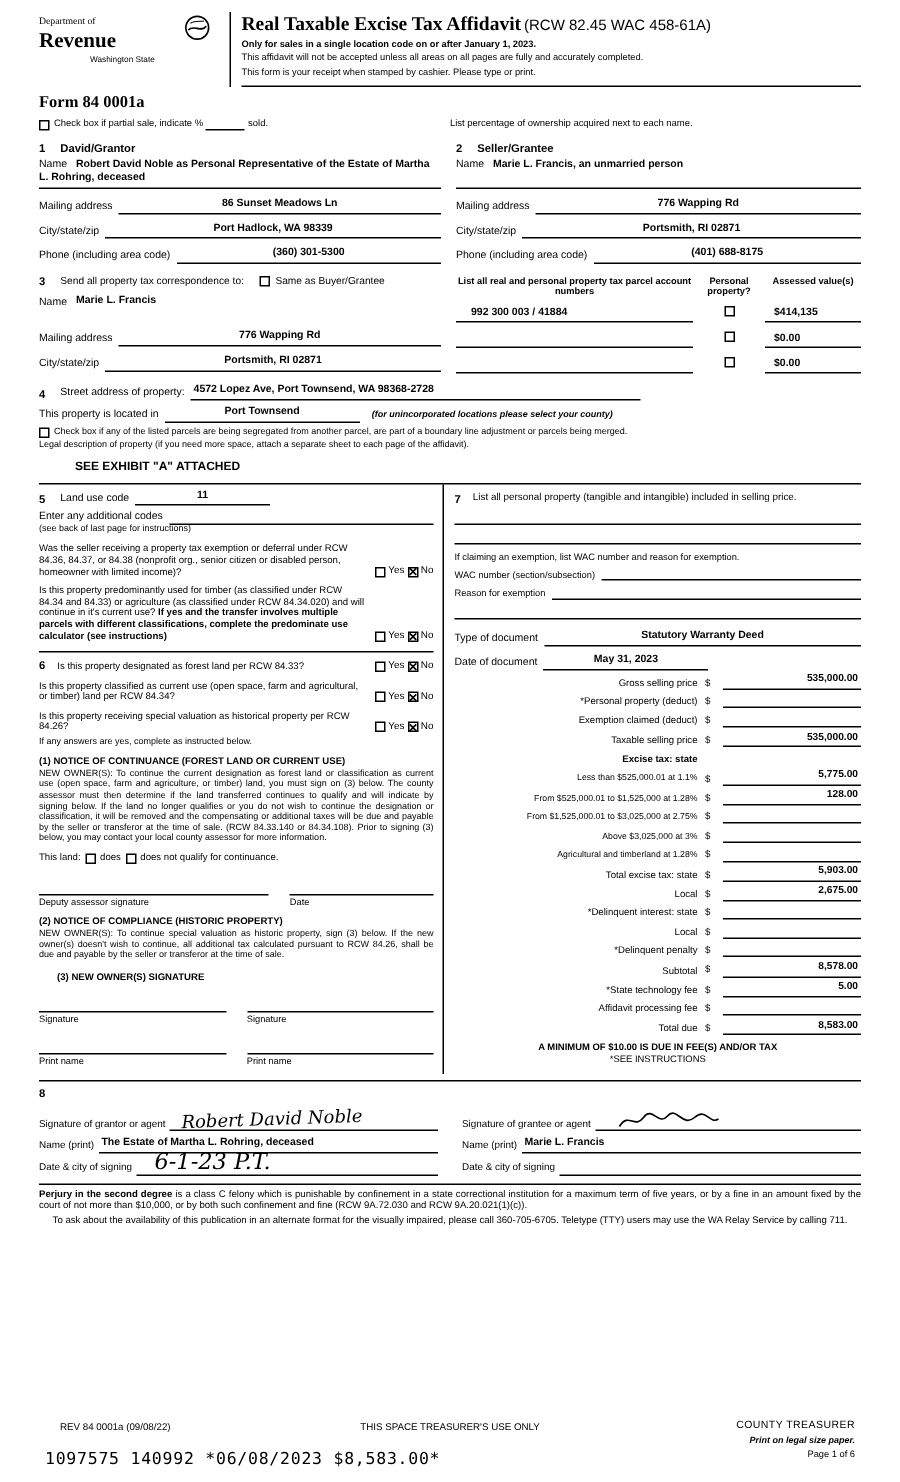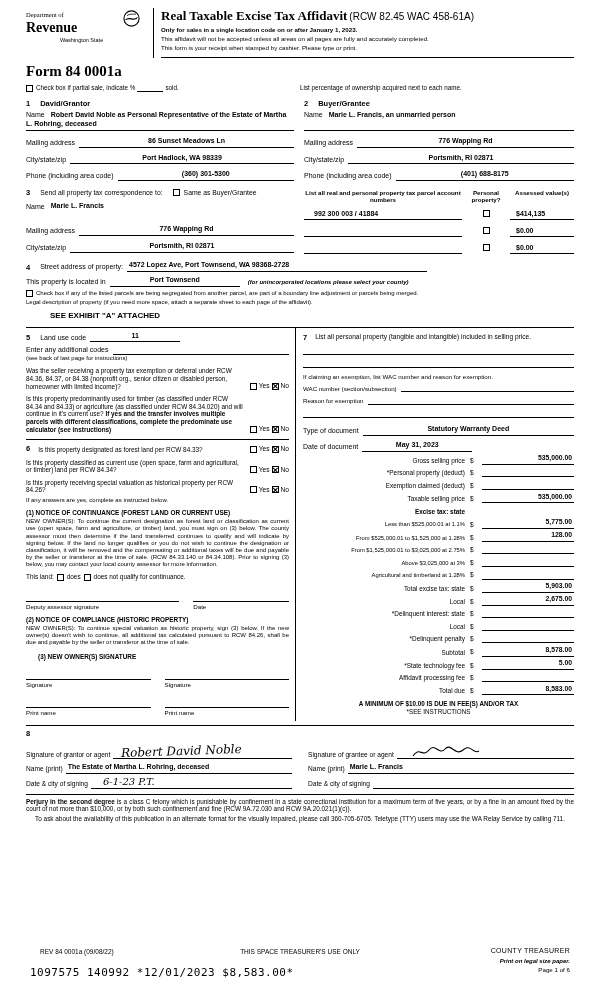--- a/index.html
+++ b/index.html
@@ -15,21 +15,21 @@
   .dept-of { font-size:6.5px; font-family:"Liberation Serif",serif; }
   .rev { font-size:14px; font-weight:bold; font-family:"Liberation Serif",serif; }
   .wstate { font-size:5.5px; margin-left:34px; }
   .logo-svg { position:absolute; right:6px; top:2px; }
   .vline { width:1px; background:#000; margin:0 7px; }
   .hdr-right { flex:1; border-bottom:1px solid #000; padding-bottom:3px; }
   .title { font-family:"Liberation Serif",serif; font-size:13px; font-weight:bold; }
   .rcw { font-family:Liberation Sans, sans-serif; font-size:10px; }
   .hnote { font-size:6.2px; margin-top:1.5px; }
 
-  .formno { font-family:"Liberation Serif",serif; font-size:15px; font-weight:bold; margin-top:4px; }
+  .formno { font-family:"Liberation Serif",serif; font-size:11px; font-weight:bold; margin-top:4px; }
   .partial { display:flex; align-items:flex-end; margin-top:3px; font-size:6.3px; }
   .pct-line { display:inline-block; width:26px; border-bottom:1px solid #000; margin:0 2px; }
   .own-note { margin-left:auto; width:274px; }
 
   
   .cols { display:flex; }
   .colL { width:268px; } .colR { flex:1; margin-left:10px; }
   .sechd { display:flex; gap:10px; margin-top:7px; }
   .secnum { font-weight:bold; font-size:7.5px; }
   .sectitle { font-weight:bold; font-size:7.5px; }
@@ -91,21 +91,21 @@
 
   
   .sec8 { border-top:1px solid #000; margin-top:4px; padding-top:3px; }
   .sec8hd { display:flex; gap:10px; }
   .sec8hd .t { font-weight:bold; font-size:7.3px; }
   .pair { display:flex; gap:16px; margin-top:4px; }
   .sigf { display:flex; align-items:flex-end; flex:1; }
   .sl { white-space:nowrap; padding-right:3px; font-size:6.6px; }
   .sline { flex:1; border-bottom:1px solid #000; position:relative; height:17px; }
   .hand { font-family:"DejaVu Serif",serif; font-style:italic; font-size:12px; position:absolute; left:8px; bottom:-1px; white-space:nowrap; transform:rotate(-2deg); }
-  .hand-sm { font-family:"DejaVu Serif",serif; font-style:italic; font-size:10px; position:absolute; left:12px; bottom:-1px; white-space:nowrap; }
+  .hand-sm { font-family:"DejaVu Serif",serif; font-style:italic; font-size:15px; position:absolute; left:12px; bottom:-1px; white-space:nowrap; }
   .sline.short { height:11px; }
   .pv { flex:1; border-bottom:1px solid #000; font-weight:bold; padding:0 2px 1px; }
 
   .perj { border-top:1px solid #000; margin-top:5px; padding-top:3px; font-size:6.4px; line-height:7.6px; text-align:justify; }
   .alt { text-align:center; margin-top:2px; text-align:center; }
 
   
   .foot-rev { position:absolute; left:40px; bottom:32px; font-size:6.5px; }
   .foot-center { position:absolute; left:0; right:0; bottom:32px; text-align:center; font-size:6.5px; }
   .foot-right { position:absolute; right:30px; bottom:14px; text-align:right; font-size:6.5px; }
@@ -170,21 +170,21 @@
           <span class="fval fvalc">Port Hadlock, WA 98339</span>
         </div>
       <div class="f">
           <span class="flab">Phone (including area code)</span>
           <span class="fval fvalc">(360) 301-5300</span>
         </div>
     </div>
     <div class="colR">
       <div class="sechd">
         <span class="secnum">2</span>
-        <span class="sectitle">Buyer/Grantee</span>
+        <span class="sectitle">Seller/Grantee</span>
       </div>
       <div class="namef">
         <span class="flab">Name</span>
         <span class="nv">Marie L. Francis, an unmarried person</span>
       </div>
       <div class="f">
           <span class="flab">Mailing address</span>
           <span class="fval fvalc">776 Wapping Rd</span>
         </div>
       <div class="f">
@@ -563,15 +563,15 @@
     <div class="alt">To ask about the availability of this publication in an alternate format for the visually impaired, please call 360-705-6705. Teletype (TTY) users may use the WA Relay Service by calling 711.</div>
   </div>
 
   <div class="foot-rev">REV 84 0001a (09/08/22)</div>
   <div class="foot-center">THIS SPACE TREASURER'S USE ONLY</div>
   <div class="foot-right">
     <div class="county">COUNTY TREASURER</div>
     <div class="legal">Print on legal size paper.</div>
     <div class="pg">Page 1 of 6</div>
   </div>
-  <div class="stamp">1097575 140992 *12/01/2023 $8,583.00*</div>
+  <div class="stamp">1097575 140992 *06/08/2023 $8,583.00*</div>
 
 </div>
 
 </body></html>

